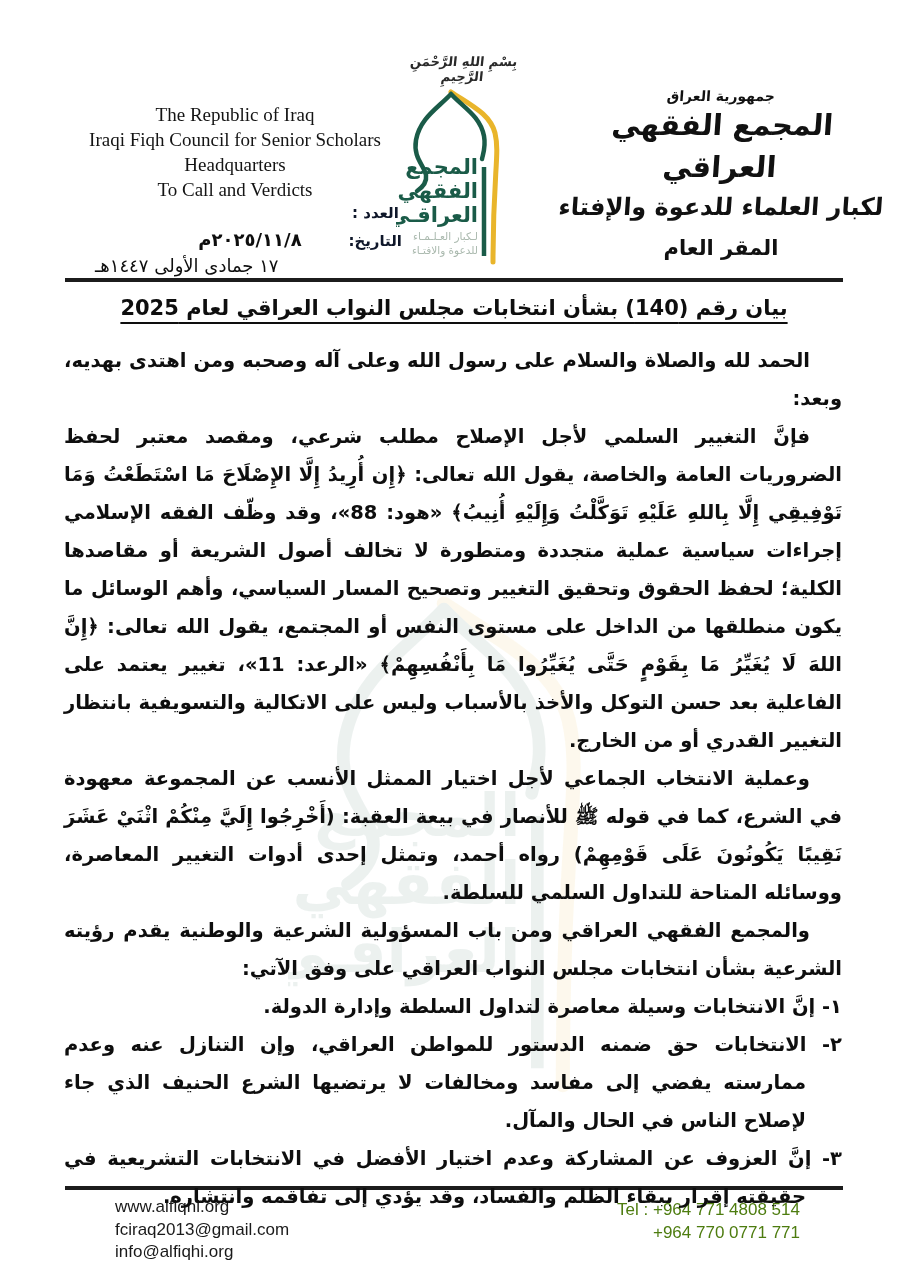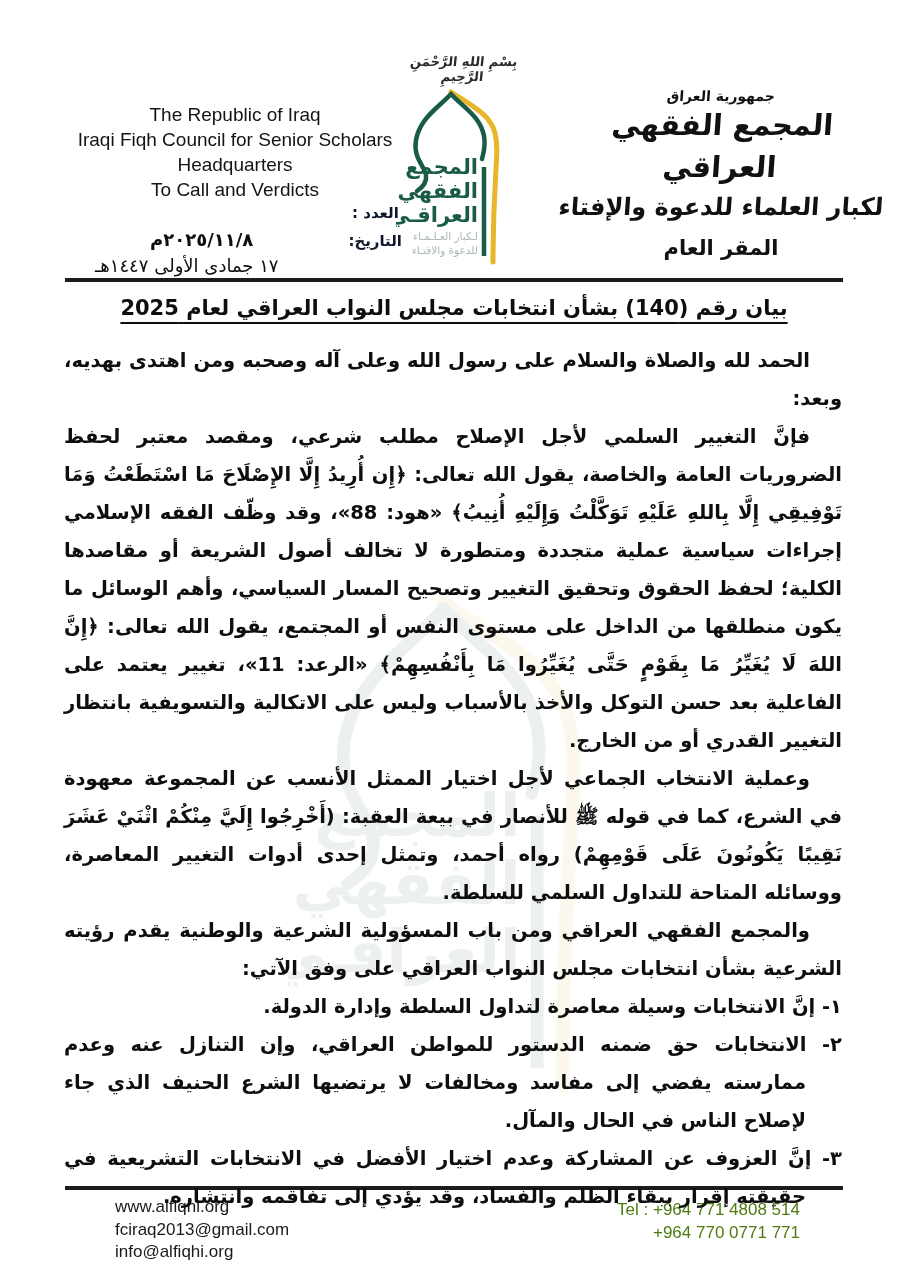--- a/index.html
+++ b/index.html
@@ -9,26 +9,26 @@
   }
   .abs{position:absolute;}
   .rtl{direction:rtl;unicode-bidi:plaintext;}
   
   .bismillah{
     top:54px;left:403px;width:120px;text-align:center;
     font-size:13px;font-weight:bold;color:#2a2a2a;transform:skewX(-6deg);
   }
   .en-block{
     top:102px;left:70px;width:330px;text-align:center;
-    font-family:Liberation Sans, sans-serif;font-size:19px;line-height:25px;color:#141414;
+    font-family:Liberation Serif, serif;font-size:19px;line-height:25px;color:#141414;
   }
   .field-label{font-size:15px;font-weight:bold;color:#0f172a;text-align:left;}
   .lbl-num{top:204px;left:352px;width:50px;}
   .lbl-date{top:232px;left:352px;width:50px;}
-  .val-date{top:229px;left:150px;width:200px;text-align:left;font-size:18px;font-weight:bold;}
+  .val-date{top:229px;left:150px;width:200px;text-align:center;font-size:18px;font-weight:bold;}
   .val-hijri{top:255px;left:95px;width:255px;text-align:left;font-size:18px;font-weight:normal;}
   .callig-block{top:88px;left:552px;width:338px;text-align:center;color:#111;}
   .callig-country{font-size:14px;font-weight:bold;transform:skewX(-4deg);}
   .callig-org1{font-size:29px;font-weight:bold;line-height:42px;transform:skewX(-4deg);}
   .callig-org2{font-size:24px;font-weight:bold;line-height:38px;transform:skewX(-4deg);}
   .callig-hq{font-size:21px;font-weight:bold;margin-top:10px;}
   
   .rule{left:65px;width:778px;height:4px;background:#1c1c1c;}
   .rule-top{top:278px;}
   .rule-bottom{top:1186px;}

